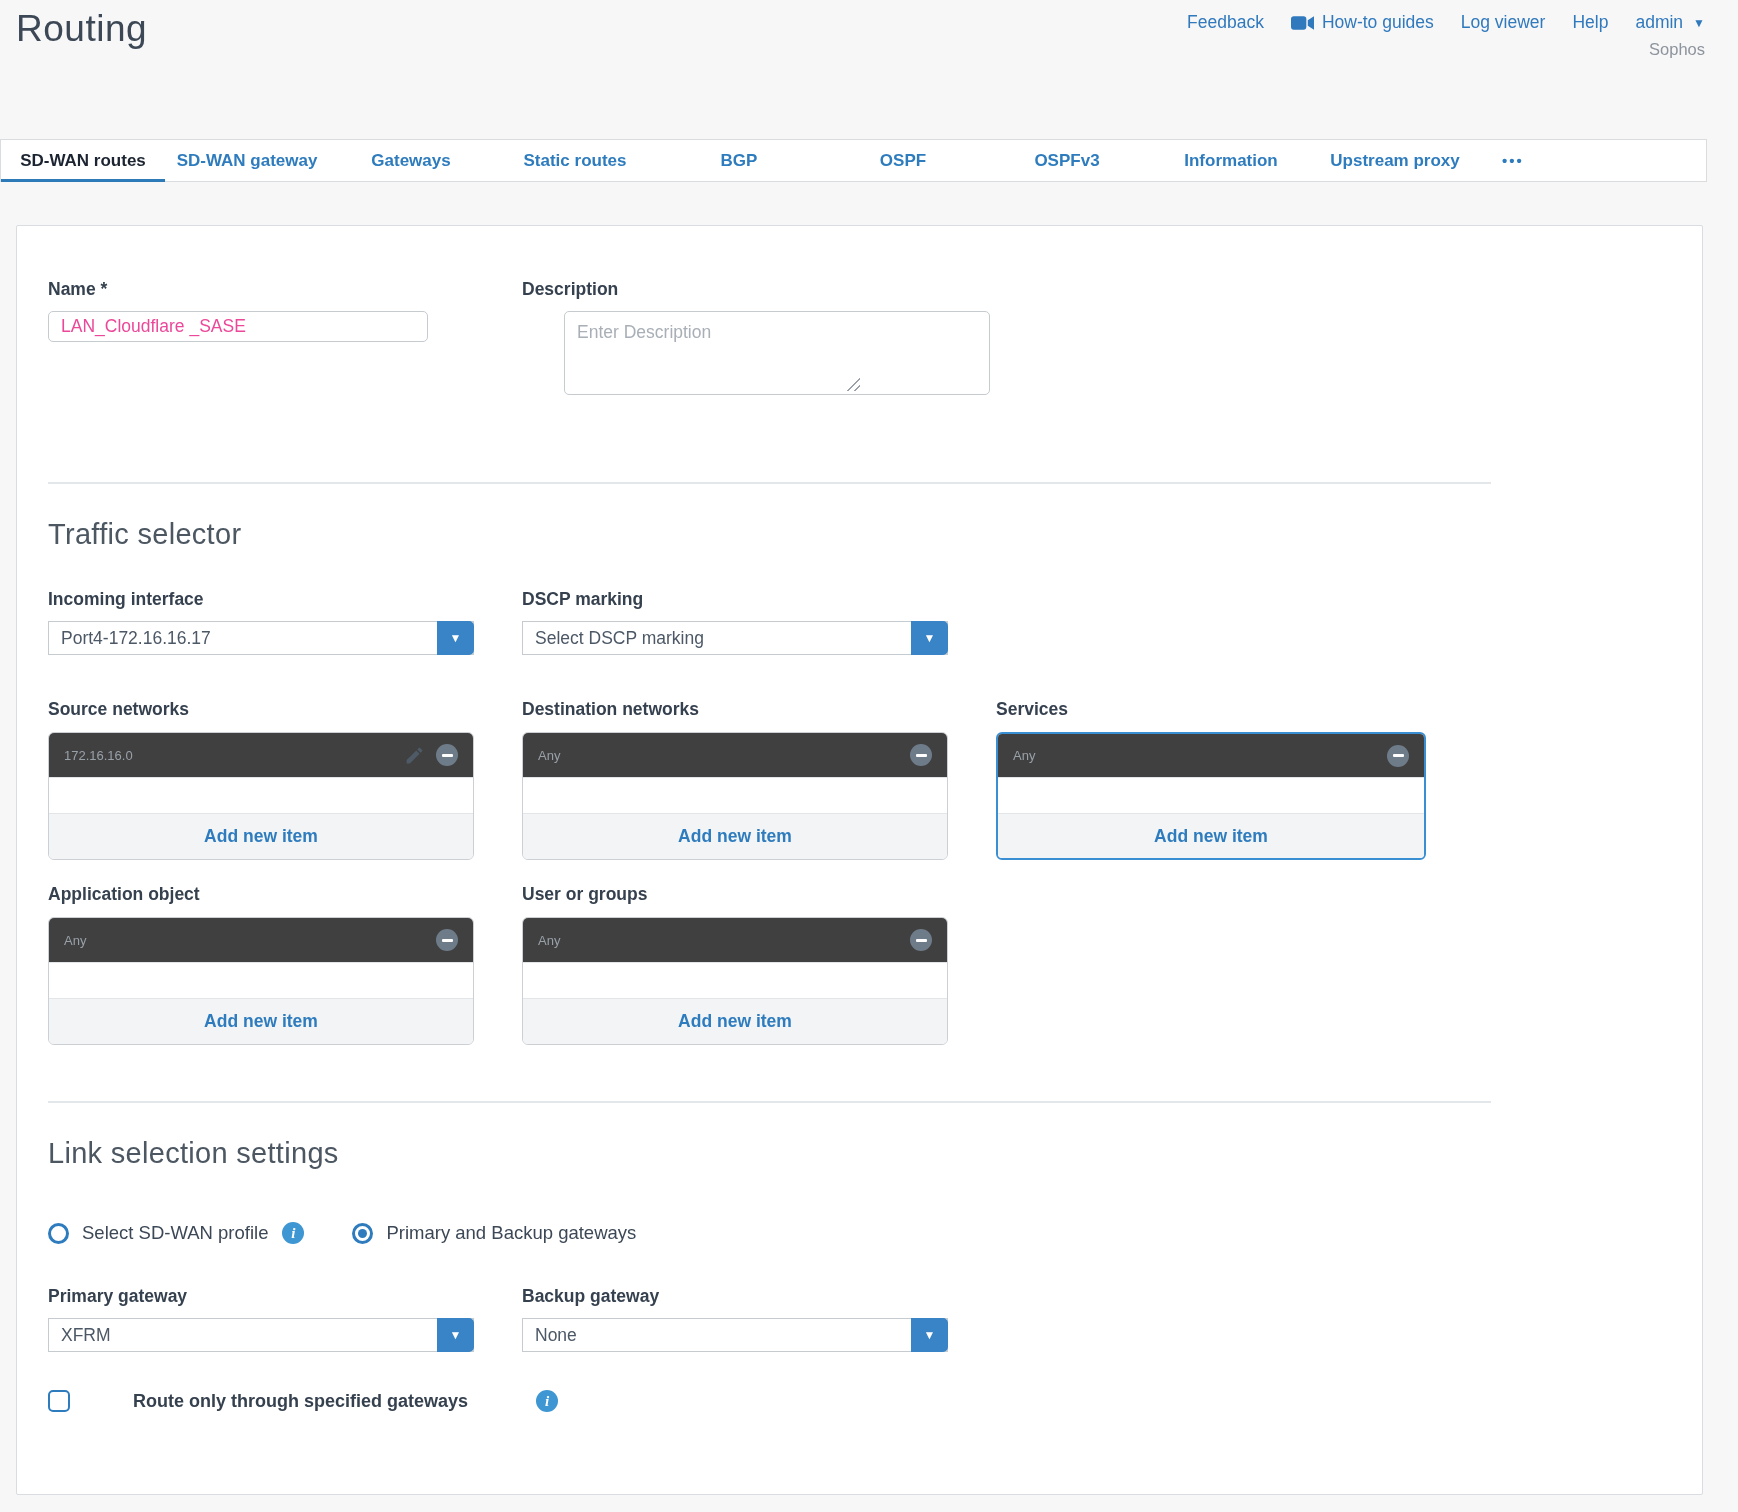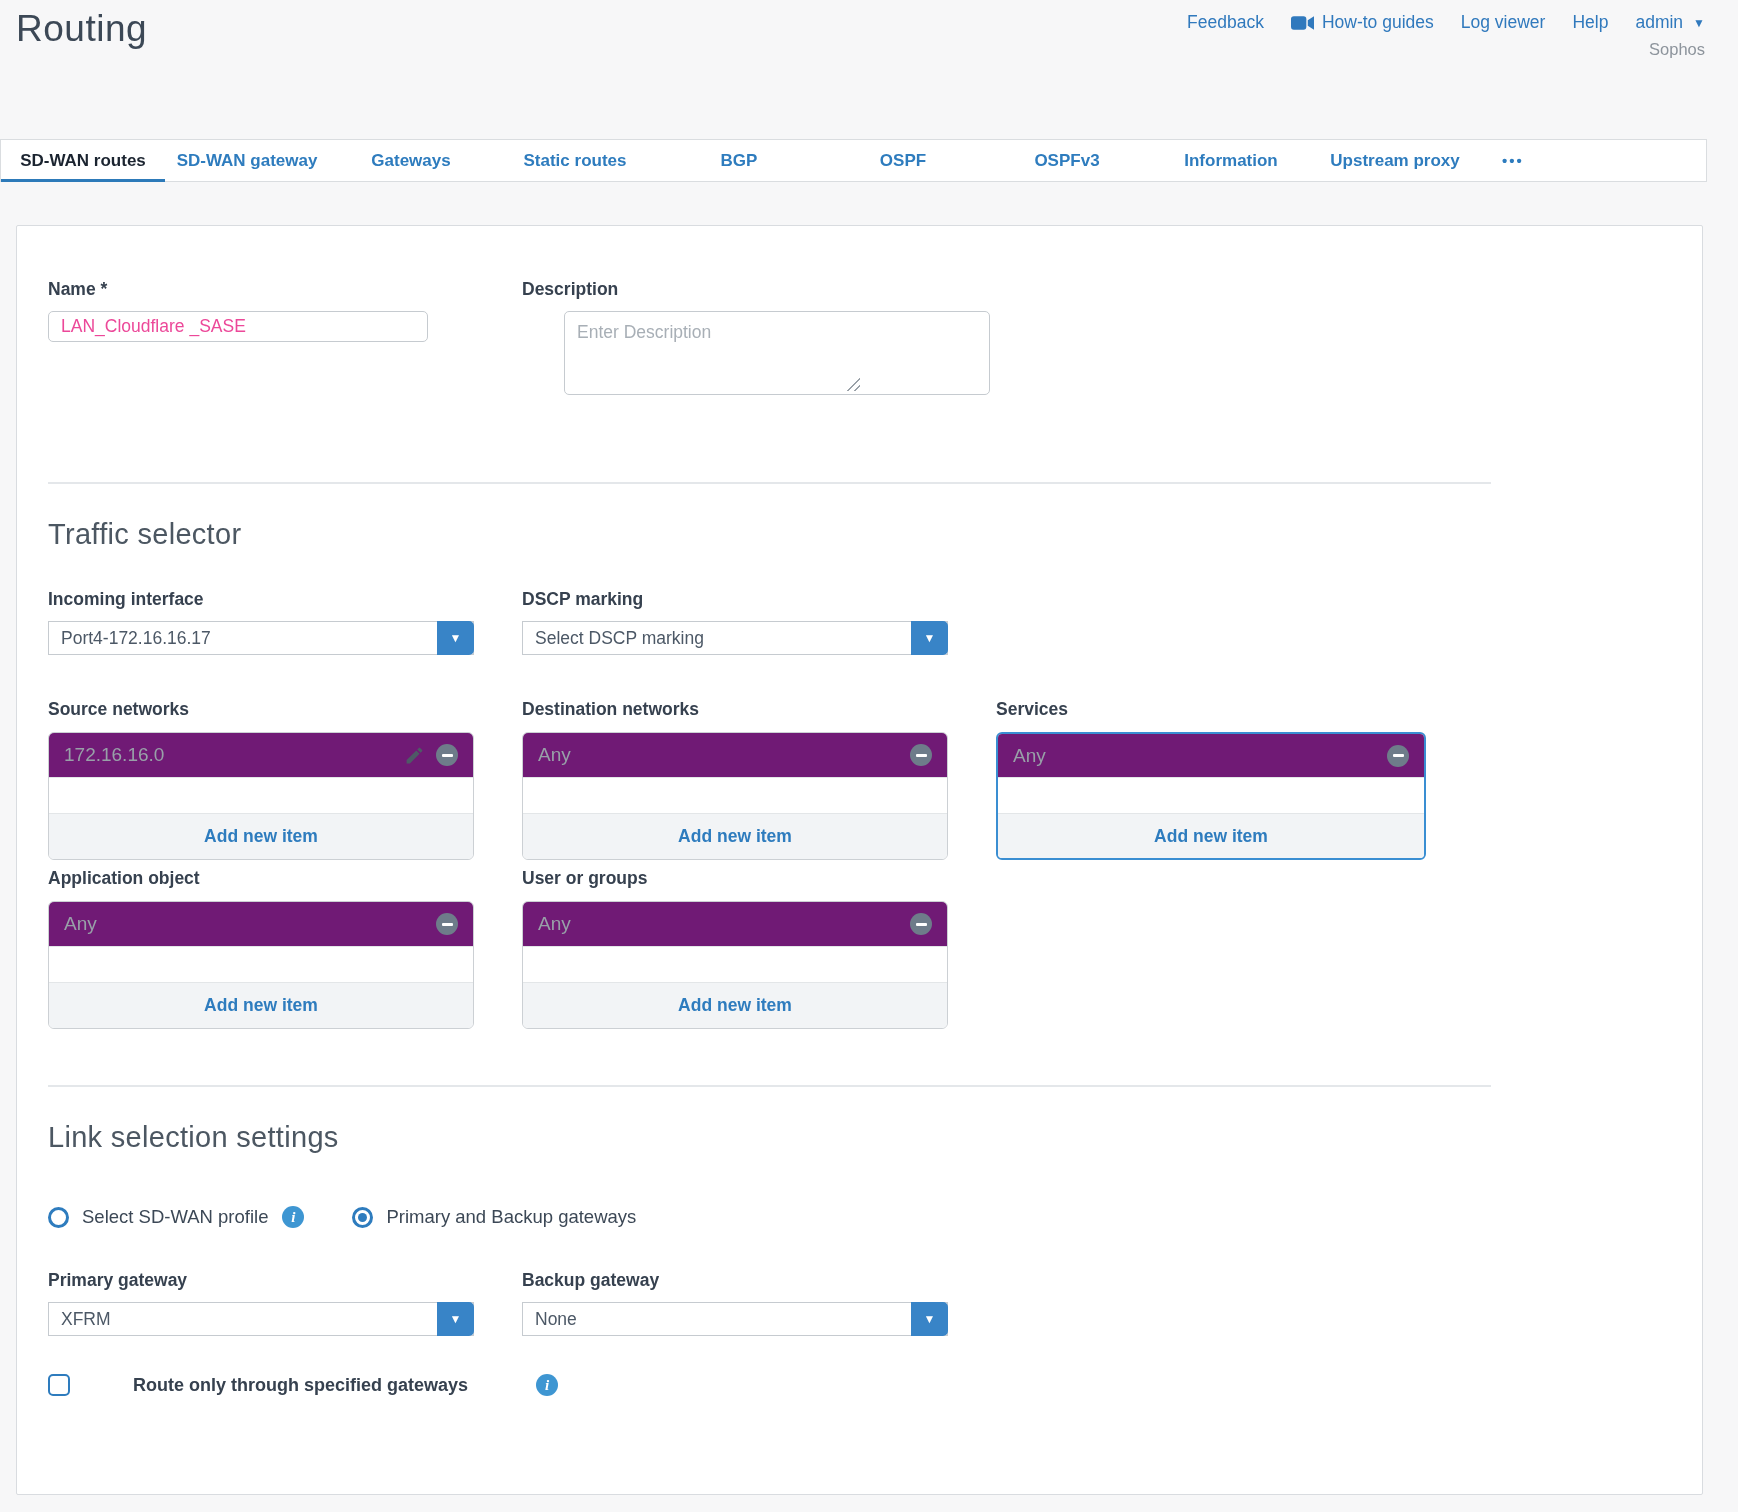--- a/index.html
+++ b/index.html
@@ -96,23 +96,23 @@
     display:flex; align-items:center; justify-content:center;
   }
   .dd-arrow { color:#fff; font-size:12px; line-height:1; }
 
   
   .listbox {
     width:426px; border:1px solid #ccd0d4; border-radius:6px; background:#fff; overflow:hidden;
   }
   .listbox.focused { border:2px solid #3a8ed2; }
   .lb-item {
-    height:45px; background:#701a75; border-bottom:1px solid #e3e6e8;
+    height:45px; background:#404040; border-bottom:1px solid #e3e6e8;
     display:flex; align-items:center; padding:0 15px;
-    font-size:19px; color:#98a0a8;
+    font-size:13px; color:#98a0a8;
   }
   .lb-icons { margin-left:auto; display:flex; align-items:center; gap:11px; }
   .pencil { width:21px; height:21px; cursor:pointer; }
   .minus-circle {
     width:22px; height:22px; border-radius:50%; background:#6e7c8a;
     display:flex; align-items:center; justify-content:center; cursor:pointer;
   }
   .minus-circle::after { content:""; width:11px; height:3px; background:#fff; border-radius:1px; }
   .lb-spacer { height:35px; background:#fff; }
   .lb-footer {
@@ -293,21 +293,21 @@
             <span class="minus-circle"></span>
           </span>
         </div>
         <div class="lb-spacer"></div>
         <div class="lb-footer">
           <span>Add new item</span>
         </div>
       </div>
     </div>
 
-    <div class="row" style="margin-top:8px;">
+    <div class="row" style="margin-top:24px;">
       <div class="col field-label" style="margin-bottom:0;">Application object</div>
       <div class="col field-label" style="margin-bottom:0;">User or groups</div>
     </div>
 
     <div class="row" style="margin-top:12px;">
       <div class="listbox">
         <div class="lb-item">
           <span>Any</span>
           <span class="lb-icons">
             <span class="minus-circle"></span>

